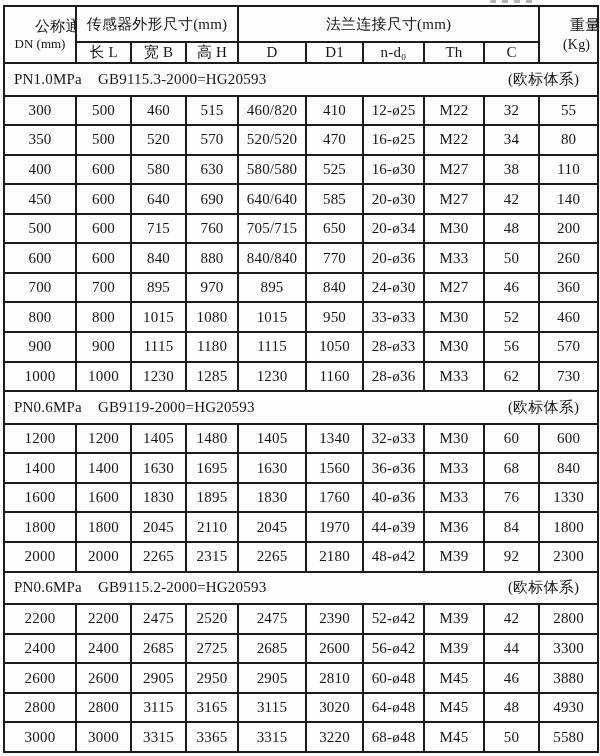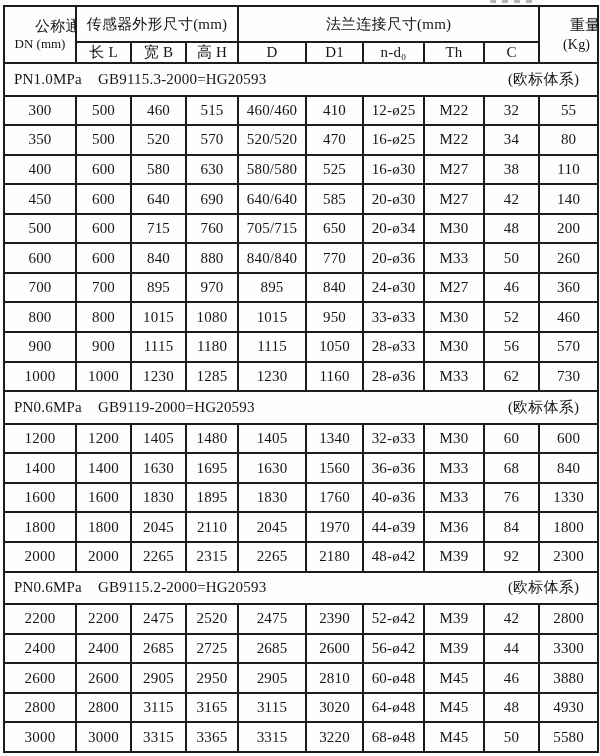--- a/index.html
+++ b/index.html
@@ -131,21 +131,21 @@
               <span class="section-standard">GB9115.3-2000=HG20593</span>
               <span class="section-note">(欧标体系)</span>
             </div>
           </td>
         </tr>
         <tr class="data-row">
           <td>300</td>
           <td>500</td>
           <td>460</td>
           <td>515</td>
-          <td>460/460</td>
+          <td>460/820</td>
           <td>410</td>
           <td>12-ø25</td>
           <td>M22</td>
           <td>32</td>
           <td>55</td>
         </tr>
         <tr class="data-row">
           <td>350</td>
           <td>500</td>
           <td>520</td>

